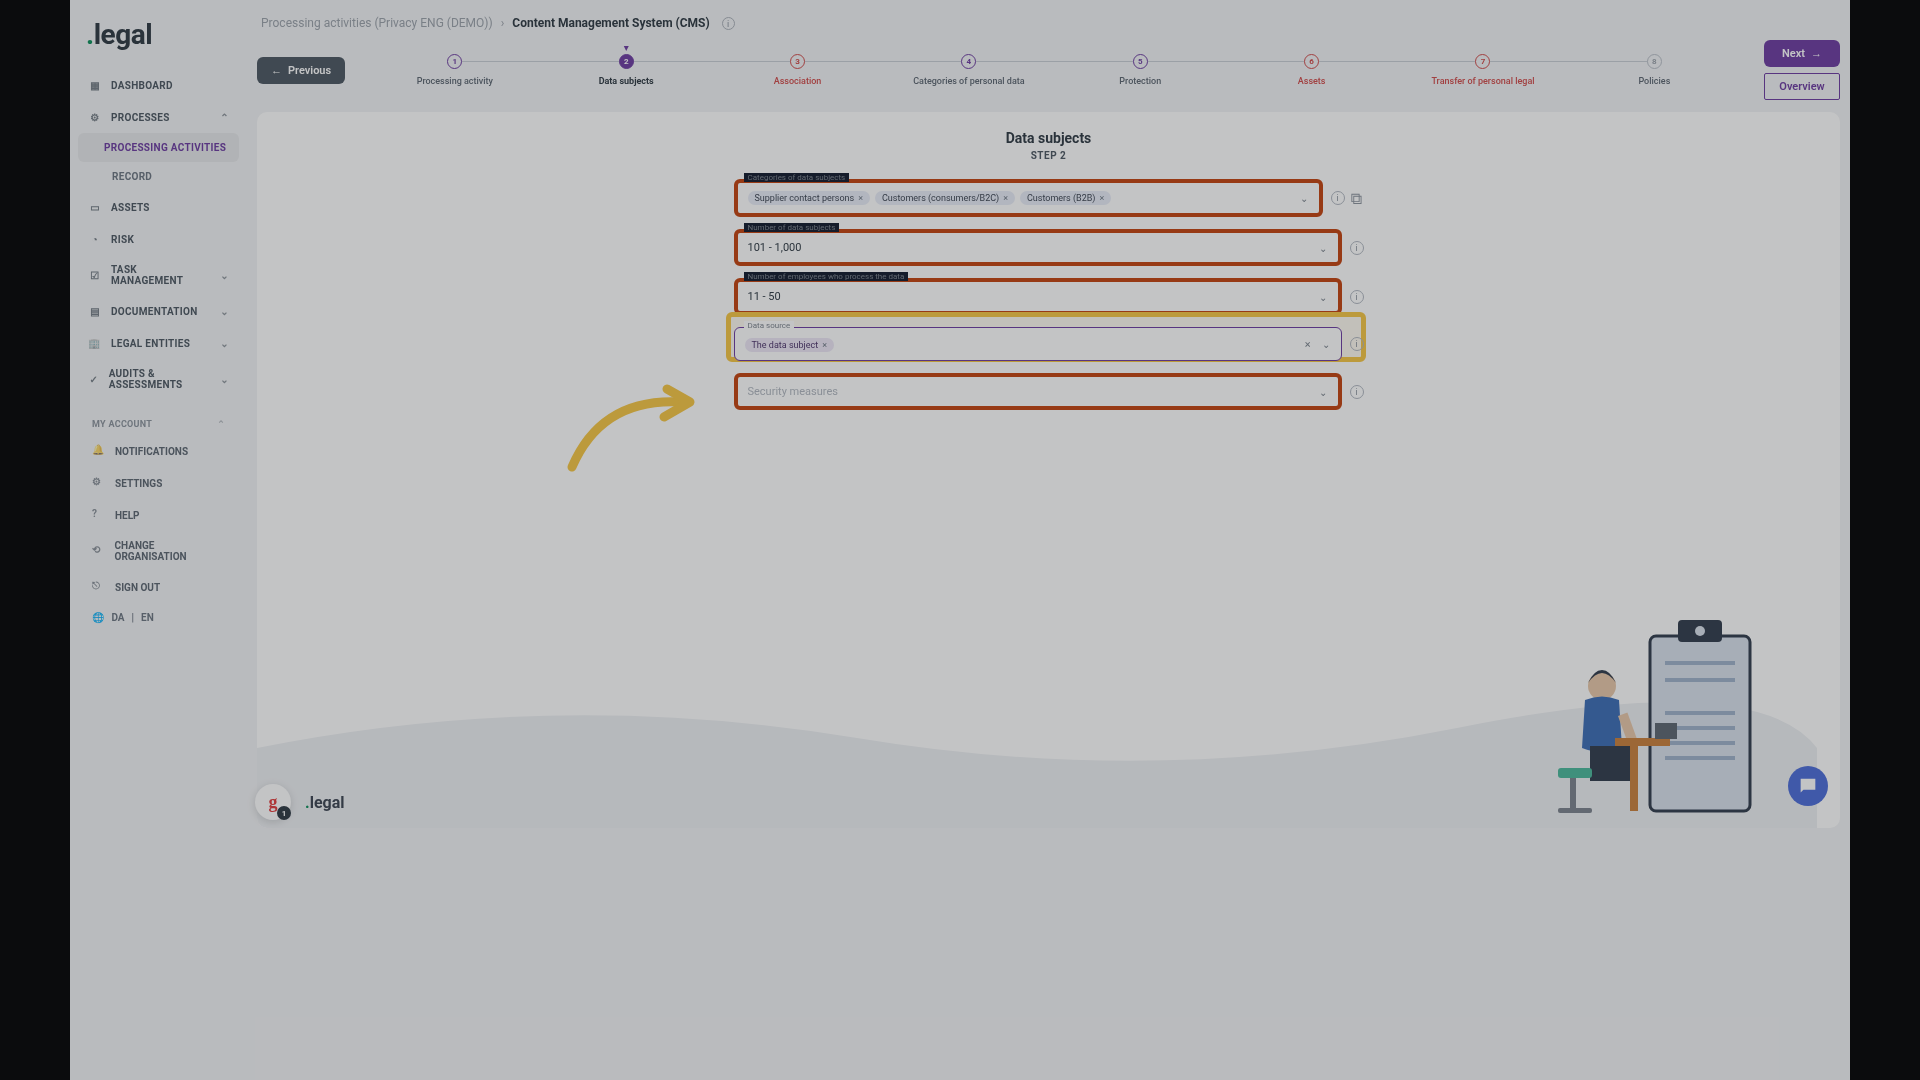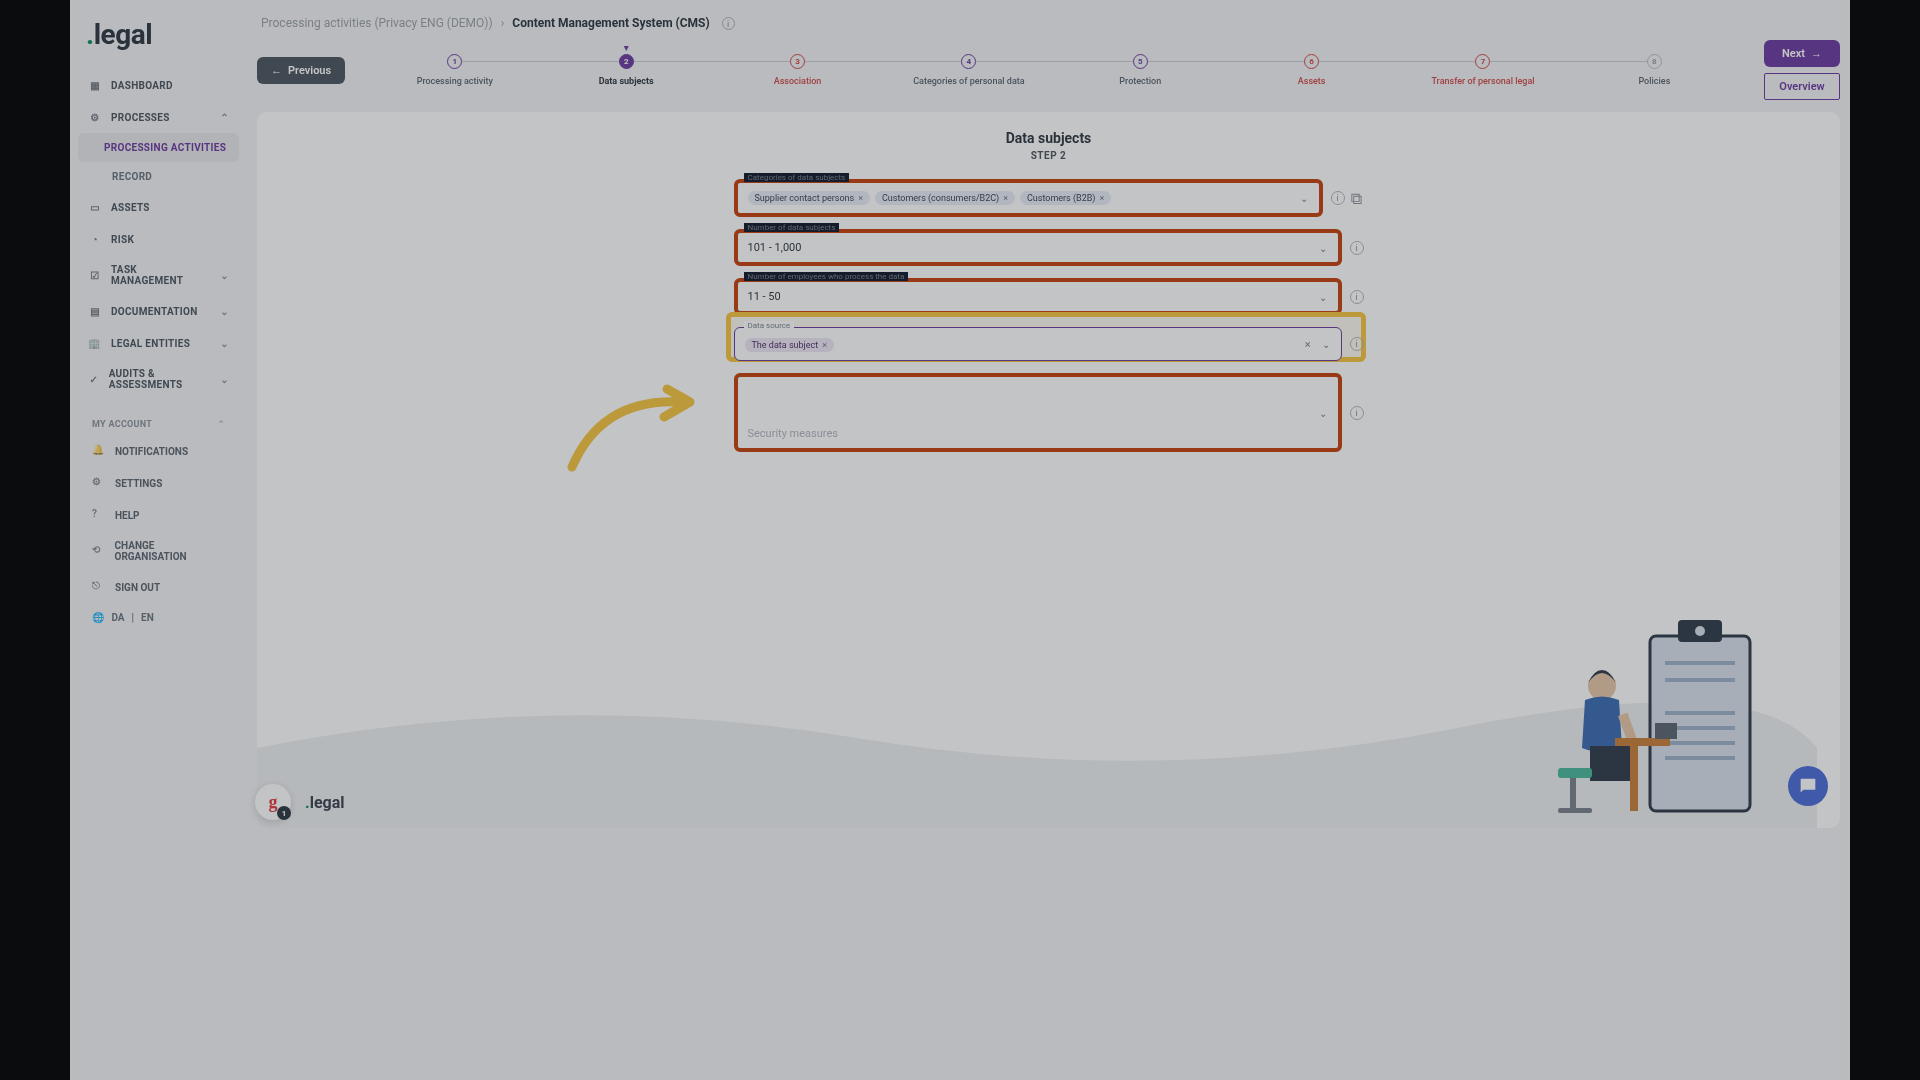--- a/index.html
+++ b/index.html
@@ -59,21 +59,21 @@
 .form-title { text-align: center; font-size: 14px; font-weight: 700; color: #2b3640; }
 .form-sub { text-align: center; font-size: 10px; font-weight: 700; color: #4a5560; margin-top: 4px; letter-spacing: 0.5px; }
 
 .form-area { width: 630px; margin: 18px auto 0 auto; display: flex; flex-direction: column; gap: 12px; position: relative; }
 .field-row { display: flex; align-items: center; gap: 8px; }
 .field-wrap { flex: 1; position: relative; }
 .field-label { position: absolute; top: -6px; left: 10px; background: #0f172a; padding: 0 4px; font-size: 8px; color: #7a828c; z-index: 3; }
 .field-box { border: 4px solid #c2410c; border-radius: 6px; padding: 8px 30px 8px 10px; min-height: 34px; display: flex; align-items: center; gap: 5px; flex-wrap: wrap; background: #fff; position: relative; }
 .field-box .caret { position: absolute; right: 10px; top: 50%; transform: translateY(-50%); color: #7a828c; font-size: 10px; }
 .field-value { font-size: 11px; color: #2b3640; }
-.field-placeholder { font-size: 11px; color: #b0b6bf; margin-top: 42px; }
+.field-placeholder { font-size: 11px; color: #b0b6bf; }
 .chip { background: #e8ecf7; border-radius: 10px; padding: 2px 7px; font-size: 9px; color: #3a4250; display: inline-flex; align-items: center; gap: 4px; }
 .chip .x { font-size: 9px; color: #6a7480; cursor: pointer; }
 .chip.purple { background: #ede7f6; color: #4a3068; }
 .field-actions { display: flex; gap: 5px; }
 .field-info { width: 14px; height: 14px; border-radius: 50%; border: 1px solid #b0b6bf; display: flex; align-items: center; justify-content: center; font-size: 9px; color: #8a929c; cursor: pointer; }
 .field-copy { width: 14px; height: 14px; display: flex; align-items: center; justify-content: center; color: #8a929c; cursor: pointer; }
 
 .highlight-box { position: absolute; border: 5px solid #f5c542; border-radius: 6px; background: rgba(245,197,66,0.08); pointer-events: none; z-index: 5; }
 .arrow-annot { position: absolute; z-index: 5; pointer-events: none; }
 

